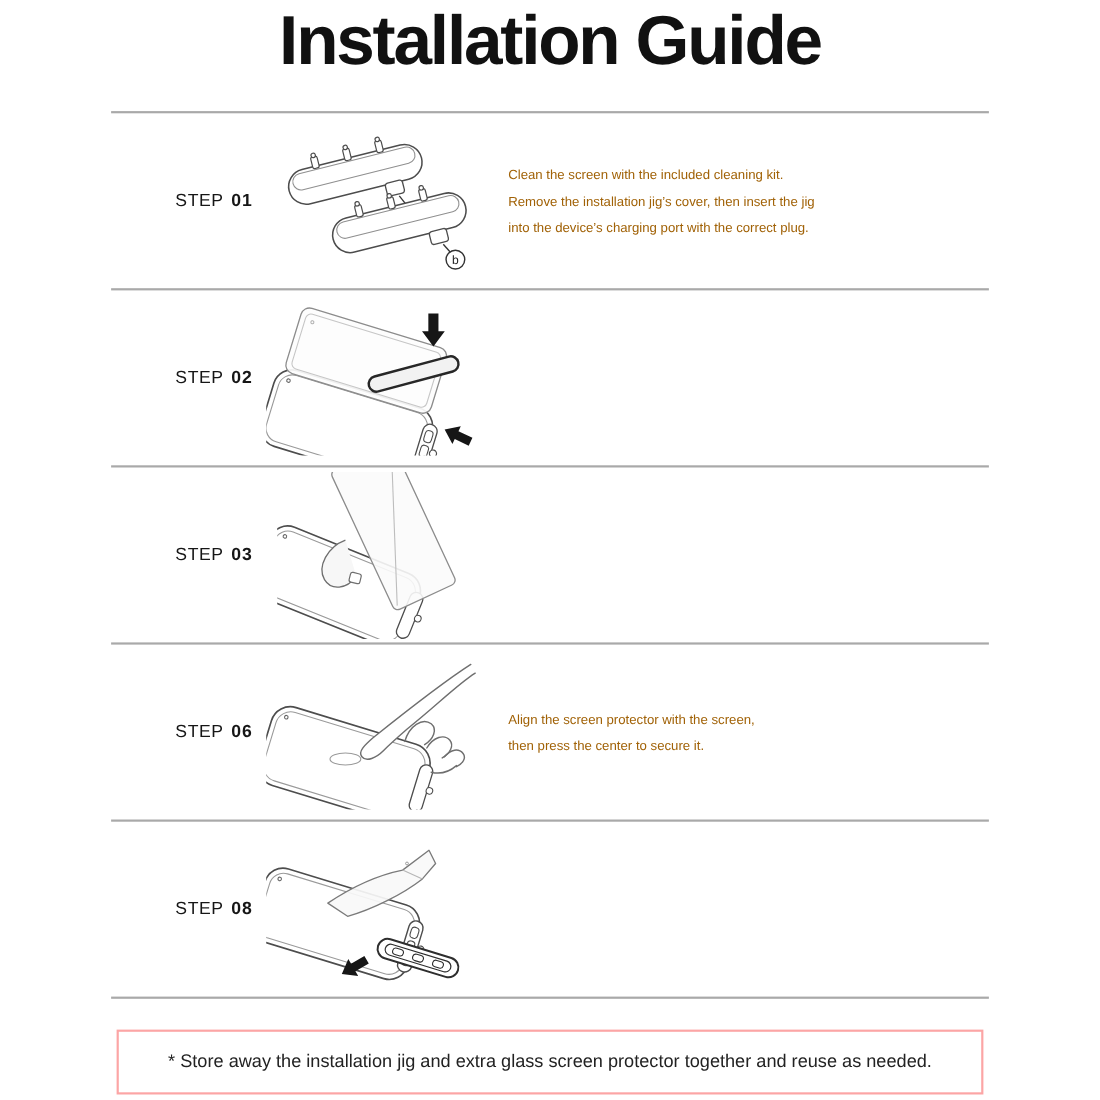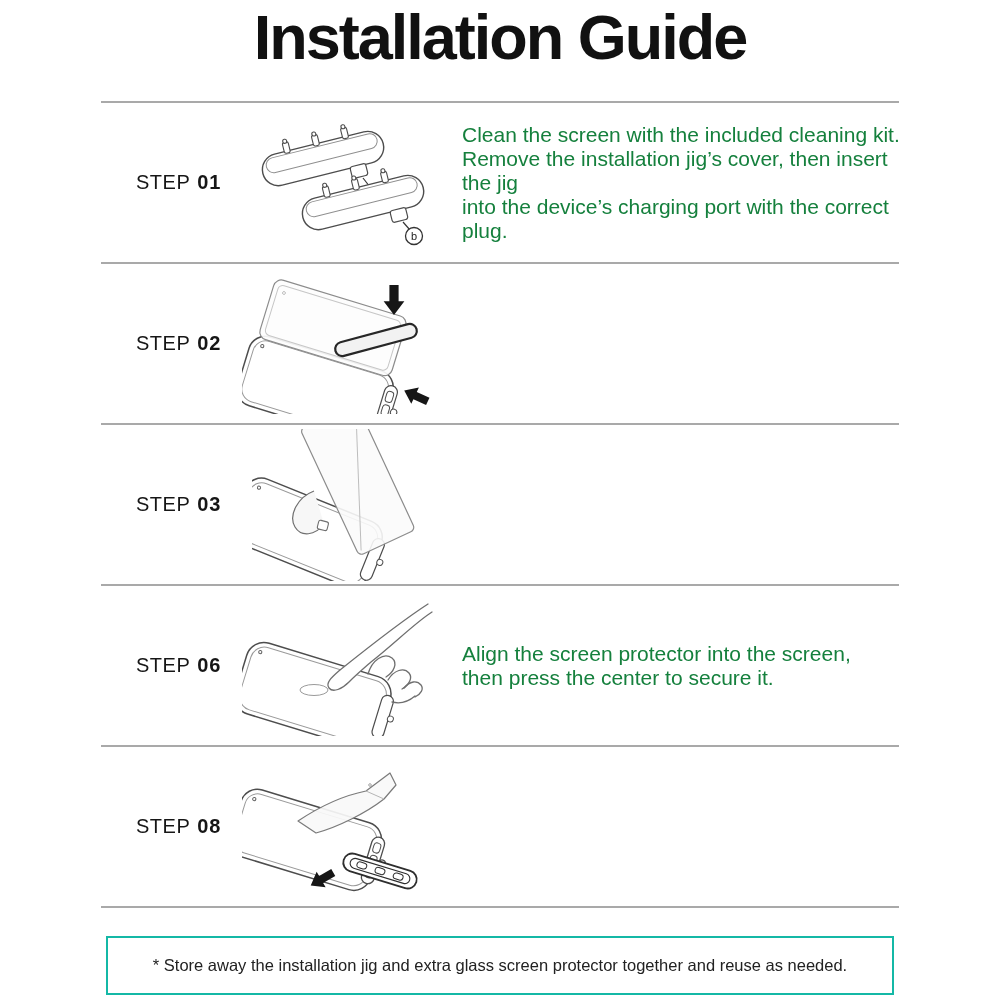--- a/index.html
+++ b/index.html
@@ -23,38 +23,38 @@
   }
 
   .step-row {
     height: 159px;
     display: flex; align-items: center;
     padding: 0 100px;
     box-sizing: border-box;
   }
   .step-label {
     flex: 0 0 130px; box-sizing: border-box; padding-left: 36px;
-    font-size: 20px; color: #161616; white-space: nowrap;
+    font-size: 16px; color: #161616; white-space: nowrap; text-align: right;
   }
   .step-word { font-weight: 400; letter-spacing: 0.5px; }
   .step-number { font-weight: 800; margin-left: 7px; letter-spacing: 1px; }
   .step-illustration {
     flex: 0 0 215px;
     display: flex; justify-content: center; align-items: center;
   }
   .step-desc {
     flex: 1; margin: 0; box-sizing: border-box; padding-left: 17px;
-    font-size: 21px; line-height: 24px; color: #15803d;
+    font-size: 12px; line-height: 24px; color: #a16207;
     white-space: pre-line;
   }
 
   .footer-note-box {
     margin: 28px 106px 0 106px;
     height: 59px; box-sizing: border-box;
-    border: 2px solid #14b8a6;
+    border: 2px solid #fca5a5;
     display: flex; align-items: center; justify-content: center;
   }
   .footer-note { margin: 0; font-size: 16.5px; color: #222; }
 
   svg { display: block; }
   svg text { font-family: "Liberation Sans", "DejaVu Sans", sans-serif; }
 </style>
 </head>
 <body>
 
@@ -214,21 +214,21 @@
 
         <g fill="#ffffff" stroke="#6f6f6f" stroke-width="1.3" stroke-linecap="round" stroke-linejoin="round">
           <path d="M186,8 C158,26 118,58 98,74 c-8,7 -15,13 -11,18 c4,5 13,1 20,-6 c7,-7 14,-13 22,-20 C152,48 174,26 190,16" fill="#fff"></path>
           <path d="M126,78 c4,-14 16,-22 24,-16 c6,5 2,14 -6,19" fill="none"></path>
           <path d="M146,84 c6,-10 16,-13 21,-7 c4,5 0,12 -7,16" fill="none"></path>
           <path d="M162,92 c6,-7 13,-8 17,-3 c3,4 0,9 -6,12" fill="none"></path>
           <path d="M150,106 c8,2 16,0 23,-6" fill="none"></path>
         </g>
       </svg>
     </div>
-    <p class="step-desc">Align the screen protector into the screen,
+    <p class="step-desc">Align the screen protector with the screen,
 then press the center to secure it.</p>
   </section>
 
   <div class="divider"></div>
 
   <section class="step-row">
     <div class="step-label">
       <span class="step-word">STEP</span><span class="step-number">08</span>
     </div>
     <div class="step-illustration">

